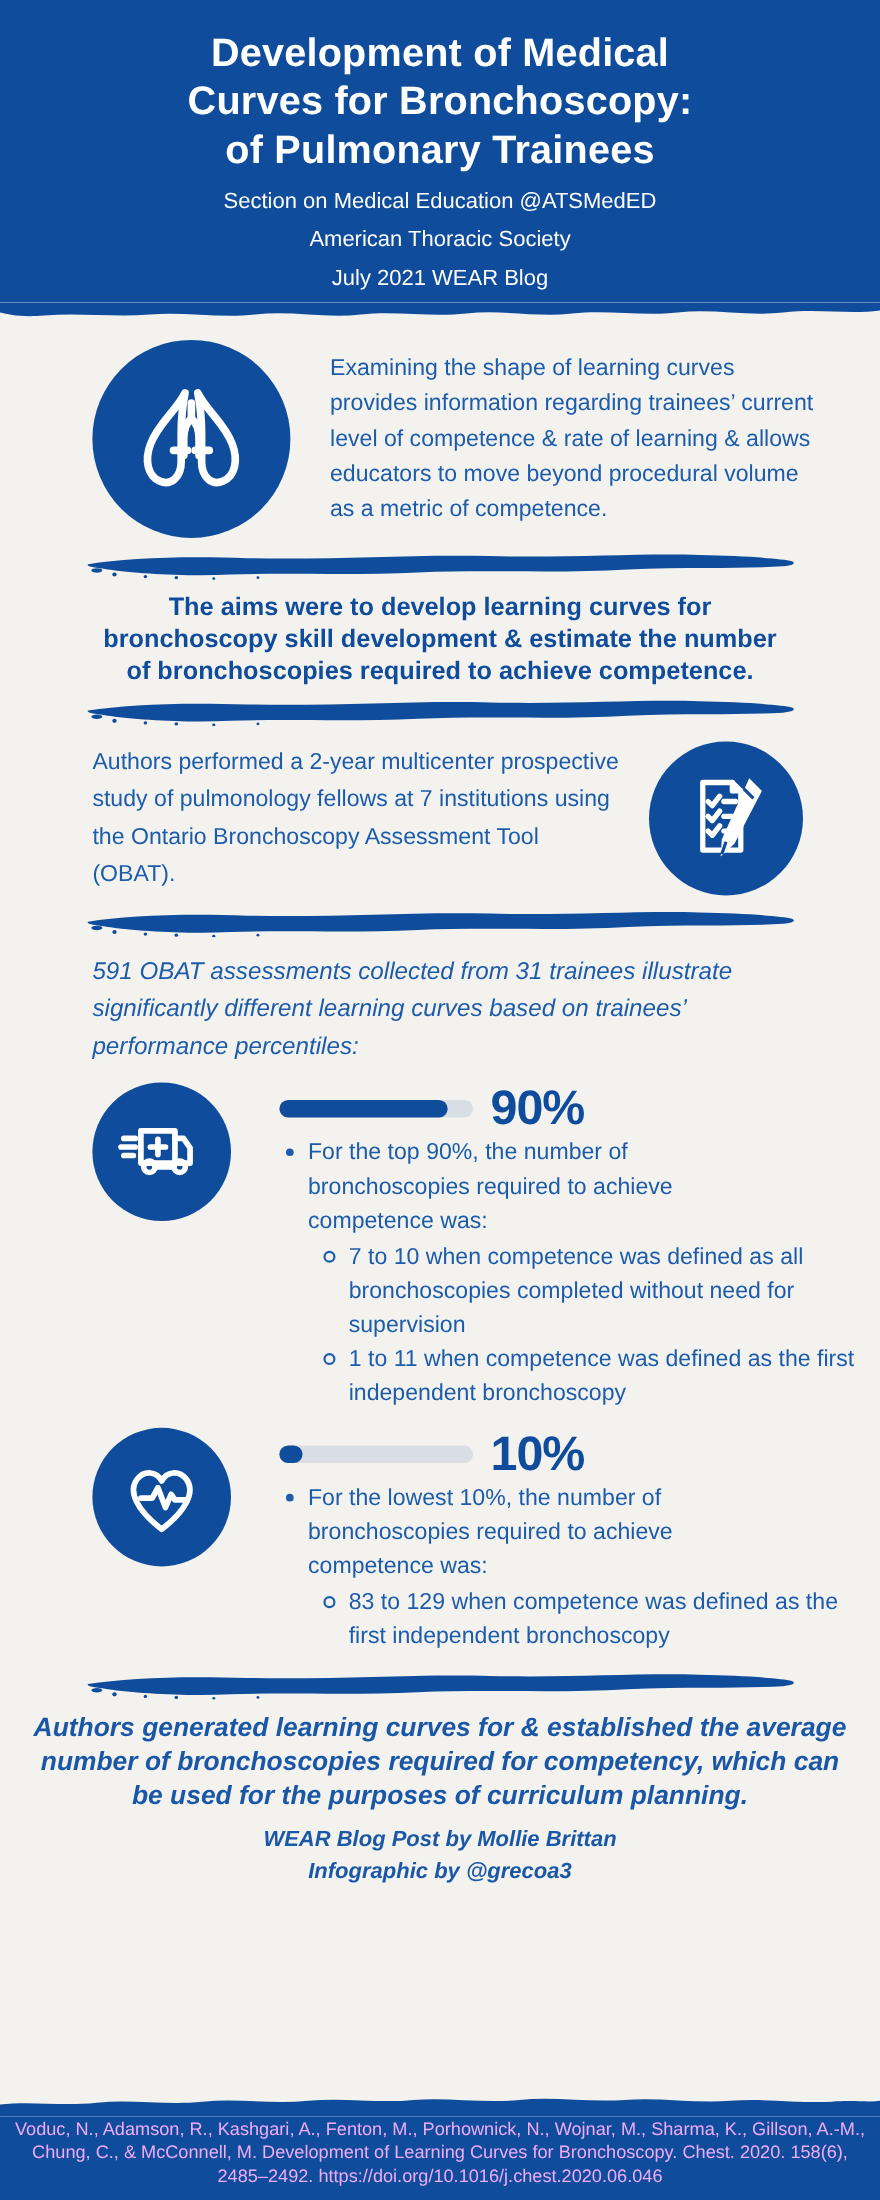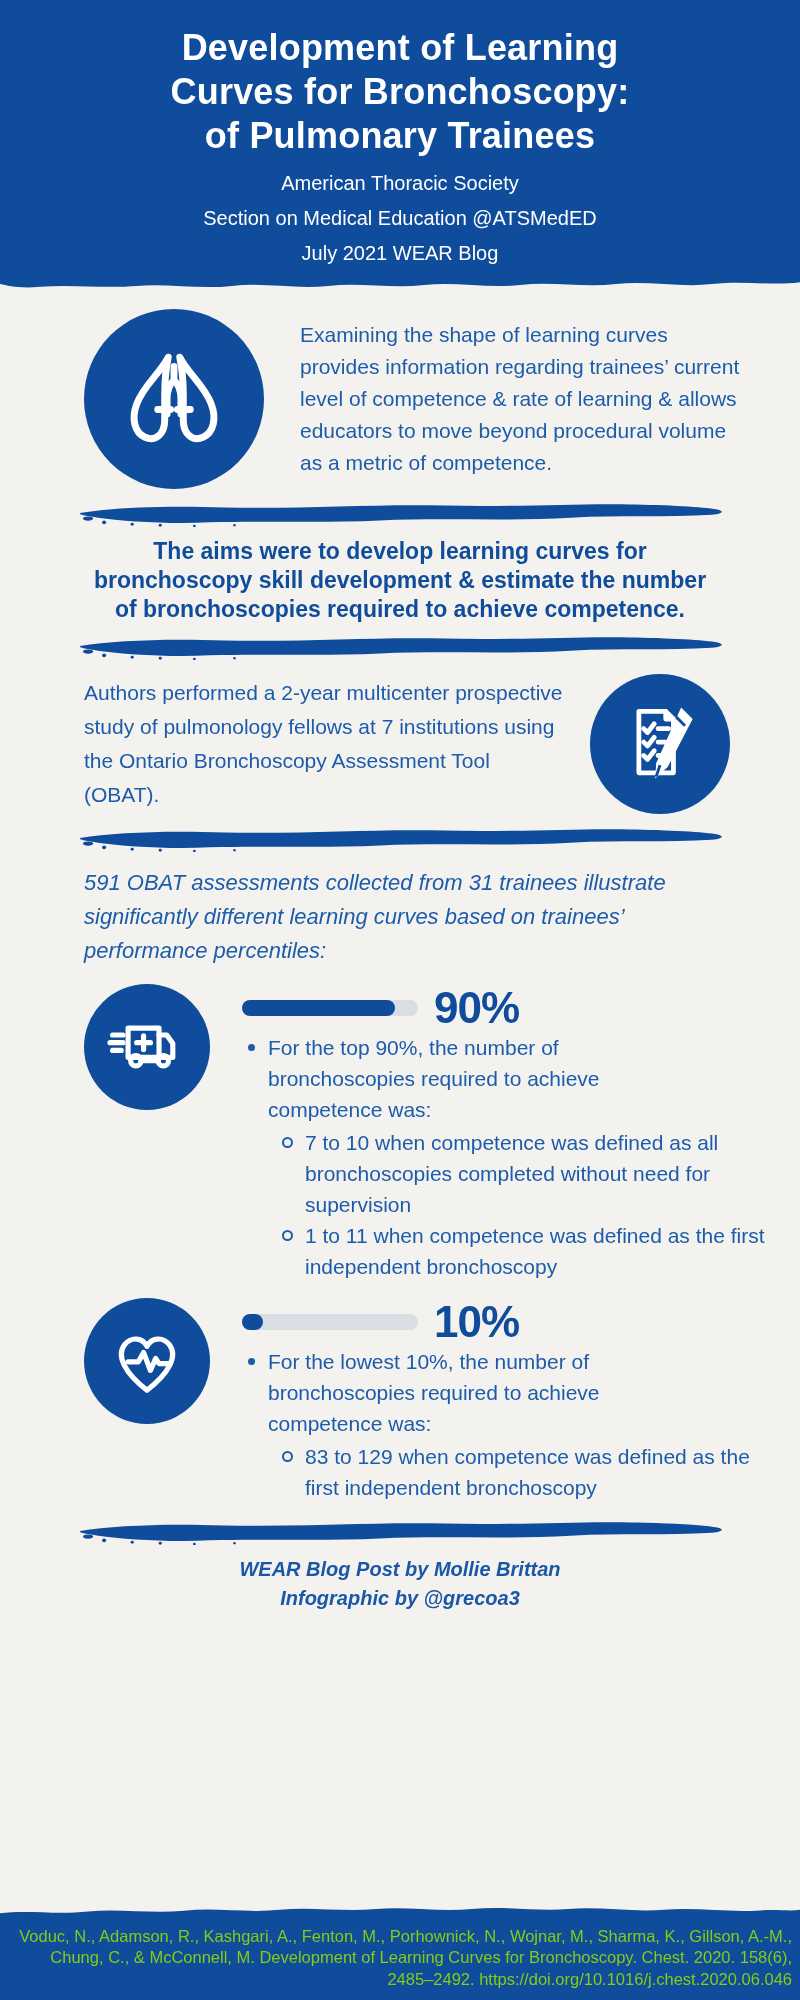--- a/index.html
+++ b/index.html
@@ -30,21 +30,21 @@
   .intro p{margin:0;width:470px;font-size:21px;line-height:32px;}
   .aims{margin:10px auto 0;width:630px;text-align:center;
     font-size:23px;line-height:29px;font-weight:700;color:#0f4c9b;}
   .d1{margin-top:4px;} .d2{margin-top:8px;} .d3{margin-top:10px;} .d4{margin-top:14px;}
   .methods{margin:14px 70px 0 84px;justify-content:space-between;gap:24px;}
   .methods p{margin:0;width:480px;font-size:21px;line-height:34px;}
   .results-intro{margin:14px 70px 0 84px;font-size:22px;line-height:34px;
     font-style:italic;font-weight:500;}
   .results-intro p{margin:0;width:660px;}
   
-  .group{display:flex;align-items:flex-start;margin:16px 30px 0 84px;gap:4px;}
+  .group{display:flex;align-items:flex-start;margin:16px 30px 0 84px;gap:16px;}
   .g2{}
   .g-content{flex:1;padding-top:2px;}
   .bar-row{display:flex;align-items:center;height:44px;margin-left:28px;}
   .bar{width:176px;height:16px;border-radius:9px;background:#d9dde4;position:relative;}
   .bar-fill{height:16px;border-radius:9px;background:#0f4c9b;}
   .pct{font-size:44px;font-weight:800;color:#0f4c9b;letter-spacing:-1px;margin-left:16px;}
   .lead-item{display:flex;margin:2px 0 0 34px;}
   .lead-item p{margin:0;width:400px;font-size:21px;line-height:31px;}
   .dot{flex:0 0 auto;width:7px;height:7px;border-radius:50%;background:#1c5cab;margin:12px 13px 0 0;}
   .subs-list{margin:2px 0 0 68px;}
@@ -53,39 +53,39 @@
   .ring{flex:0 0 auto;width:7px;height:7px;border-radius:50%;border:2px solid #1c5cab;
     background:transparent;margin:10px 12px 0 0;}
   
   .conclusion{margin:10px auto 0;width:748px;text-align:center;
     font-size:24px;line-height:31px;font-style:italic;font-weight:600;color:#1a57a6;}
   .credits{margin-top:10px;text-align:center;font-size:20px;line-height:29px;
     font-style:italic;font-weight:700;color:#1a57a6;}
   
   .footer{position:absolute;left:0;right:0;bottom:0;}
   .footer-jag{display:block;width:800px;height:20px;}
-  .footer-body{background:#0f4c9b;color:#84cc16;text-align:right;
+  .footer-body{background:#0f4c9b;color:#f0abfc;text-align:center;
     padding:2px 8px 10px;min-height:60px;}
   .footer-body p{margin:0;font-size:16.5px;line-height:21.5px;font-weight:400;}
   .stroke-icon{stroke:#fff;fill:none;stroke-linecap:round;stroke-linejoin:round;}
 </style>
 </head>
 <body>
 
 <div class="page">
 
   <header class="hero">
     <h1 class="title">
-      <div>Development of Learning</div>
+      <div>Development of Medical</div>
       <div>Curves for Bronchoscopy:</div>
       <div>of Pulmonary Trainees</div>
     </h1>
     <div class="subs">
+      <div class="sub">Section on Medical Education @ATSMedED</div>
       <div class="sub">American Thoracic Society</div>
-      <div class="sub">Section on Medical Education @ATSMedED</div>
       <div class="sub">July 2021 WEAR Blog</div>
     </div>
   </header>
   <svg class="hero-jag" viewBox="0 0 800 22" preserveAspectRatio="none">
     <path fill="#0f4c9b" d="M0 0 H800 V8 C772 12 744 6 712 10 C680 14 648 6 616 10 C584 14 552 7 520 11 C488 15 456 7 424 11 C392 15 360 8 328 12 C296 16 264 8 232 12 C200 16 168 9 136 12 C104 15 72 10 40 13 C20 15 8 12 0 10 Z"></path>
   </svg>
 
   <section class="row intro">
     <div class="icon-circle c-intro">
       <svg width="116" height="116" viewBox="0 0 100 100">
@@ -241,20 +241,21 @@
       <path d="M6 15 C40 9 90 7 150 9 C230 11 300 5 370 7 C440 9 510 4 560 6 C600 7 634 9 644 12 C648 14 645 16 636 17 C590 20 545 17 495 20 C435 24 365 20 305 23 C245 26 185 23 135 25 C95 27 50 24 24 20 C12 18 4 17 6 15 Z"></path>
       <ellipse cx="14" cy="21" rx="5" ry="2.2"></ellipse>
         <circle cx="30" cy="25" r="2"></circle>
         <circle cx="58" cy="27" r="1.6"></circle>
         <circle cx="86" cy="28" r="1.6"></circle>
         <circle cx="120" cy="29" r="1.4"></circle>
         <circle cx="160" cy="28" r="1.3"></circle>
     </g>
   </svg>
 
+  <section class="conclusion">Authors generated learning curves for &amp; established the average number of bronchoscopies required for competency, which can be used for the purposes of curriculum planning.</section>
 
   <section class="credits">
     <div>WEAR Blog Post by Mollie Brittan</div>
     <div>Infographic by @grecoa3</div>
   </section>
 
   <footer class="footer">
     <svg class="footer-jag" viewBox="0 0 800 24" preserveAspectRatio="none">
       <path fill="#0f4c9b" d="M0 24 V11 C28 7 56 13 88 9 C120 5 152 12 184 8 C216 4 248 11 280 7 C312 3 344 10 376 6 C408 3 440 10 472 6 C504 2 536 9 568 6 C600 3 632 10 664 7 C696 4 728 10 756 8 C776 6 790 9 800 7 V24 Z"></path>
     </svg>

